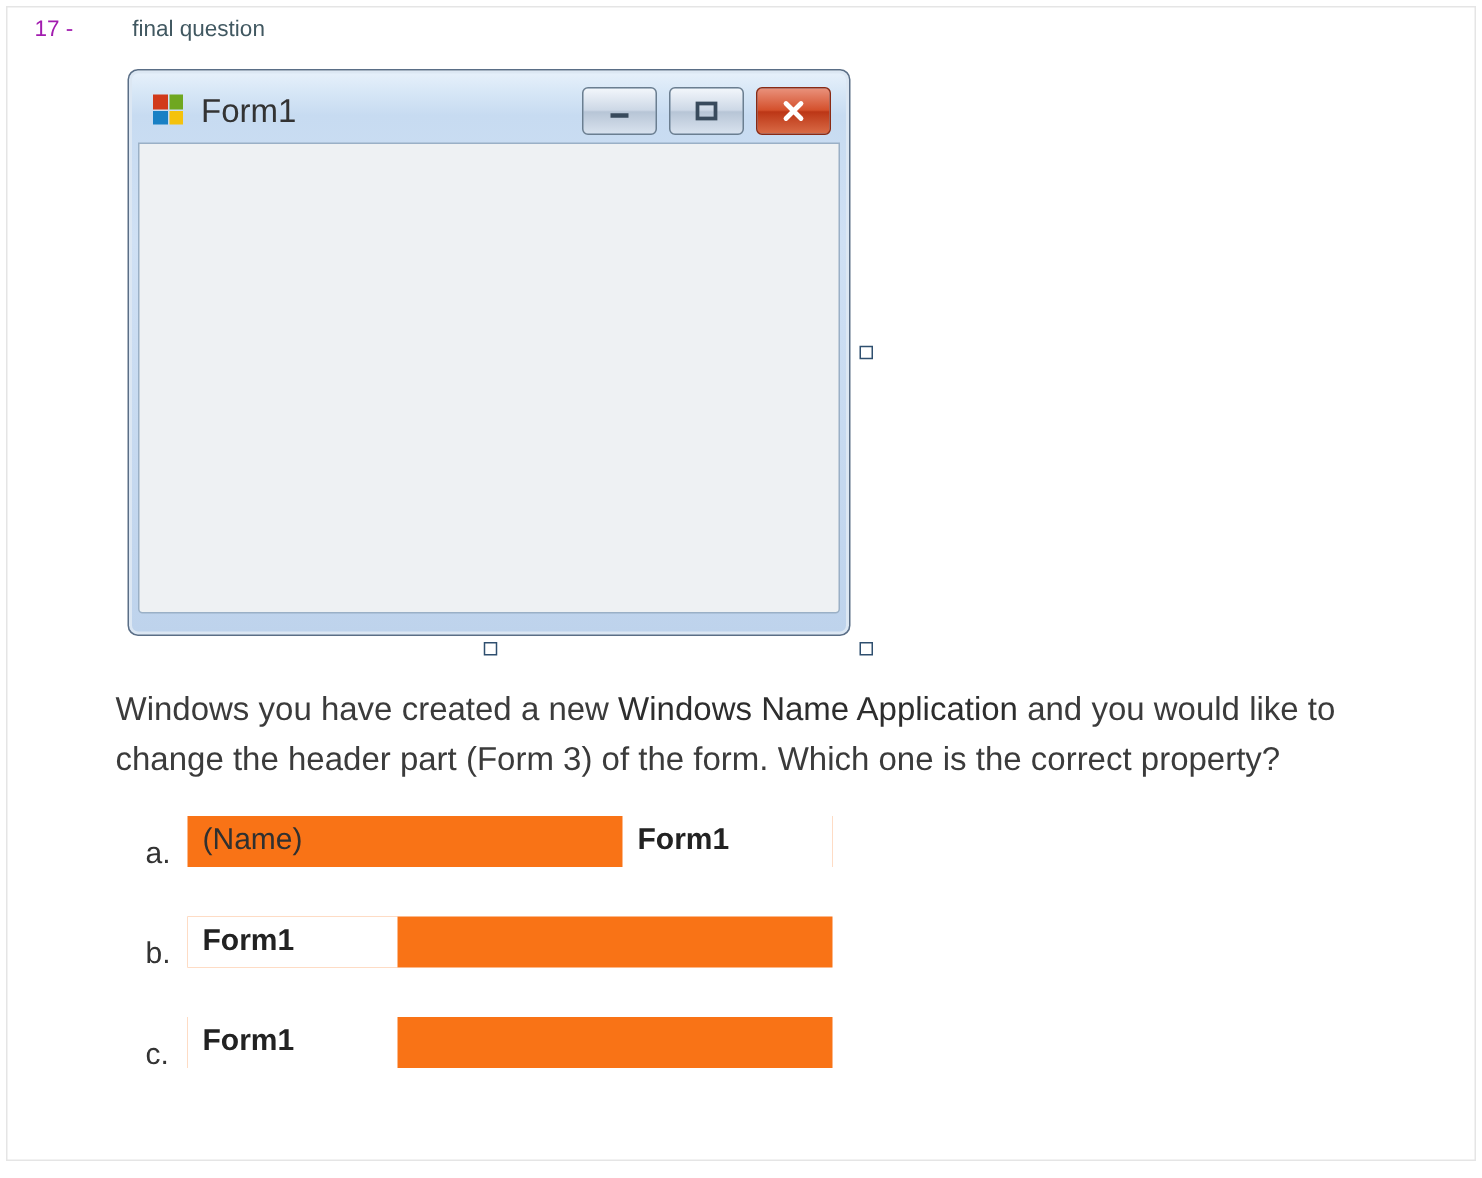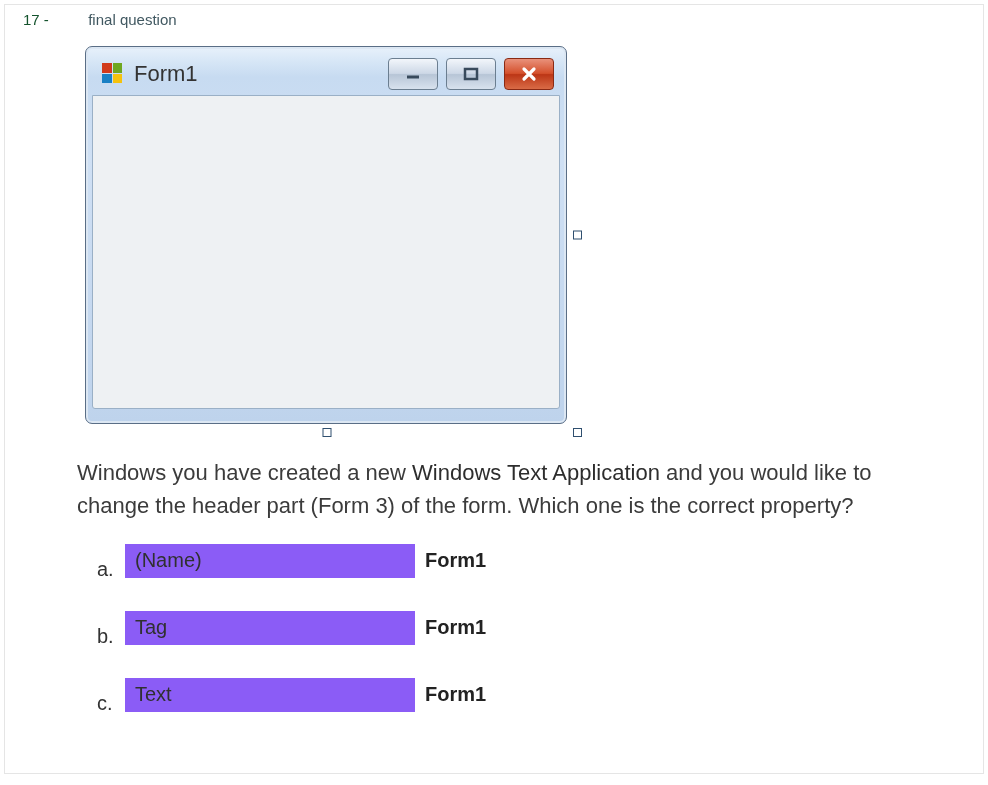--- a/index.html
+++ b/index.html
@@ -16,21 +16,21 @@
     margin: 4px;
     padding: 6px 10px 20px 18px;
     height: 770px;
     box-sizing: border-box;
   }
   .q-header {
     font-size: 15px;
     color: #0c4f6b;
     margin-bottom: 10px;
   }
-  .q-header .num { color: #14532d; }
+  .q-header .num { color: #a21caf; }
   .q-header .title { color: #415861; margin-left: 31px; }
   .content {
     margin-left: 54px;
   }
   
   .designer-wrap {
     position: relative;
     width: 500px;
     height: 394px;
     margin-bottom: 24px;
@@ -131,21 +131,21 @@
   .option-letter {
     font-size: 20px;
     color: #333;
     width: 28px;
     padding-top: 18px;
   }
   .prop-box {
     display: flex;
     width: 430px;
     height: 34px;
-    background: #8b5cf6;
+    background: #f97316;
     align-items: center;
     font-size: 20px;
     color: #303030;
   }
   .prop-name {
     flex: 1;
     padding-left: 10px;
   }
   .prop-val {
     width: 130px;
@@ -199,45 +199,43 @@
           </div>
         </div>
         <div class="client-area"></div>
       </div>
       <div class="handle mr"></div>
       <div class="handle bm"></div>
       <div class="handle br"></div>
     </div>
 
     <div class="question-text">
-      <span>Windows you have created a new </span><span class="hl">Windows Text Application</span><span> and you would like to change the header part (Form 3) of the form. Which one is the correct property?</span>
+      <span>Windows you have created a new </span><span class="hl">Windows Name Application</span><span> and you would like to change the header part (Form 3) of the form. Which one is the correct property?</span>
     </div>
 
     <div class="options">
 
       <div class="option-row">
         <div class="option-letter">a.</div>
         <div class="prop-box">
           <div class="prop-name">(Name)</div>
           <div class="prop-val">Form1</div>
         </div>
       </div>
 
       <div class="option-row">
         <div class="option-letter">b.</div>
         <div class="prop-box">
-          <div class="prop-name">Tag</div>
           <div class="prop-val">Form1</div>
         </div>
       </div>
 
       <div class="option-row">
         <div class="option-letter">c.</div>
         <div class="prop-box">
-          <div class="prop-name">Text</div>
           <div class="prop-val">Form1</div>
         </div>
       </div>
 
     </div>
 
   </div>
 </div>
 
 </body></html>

